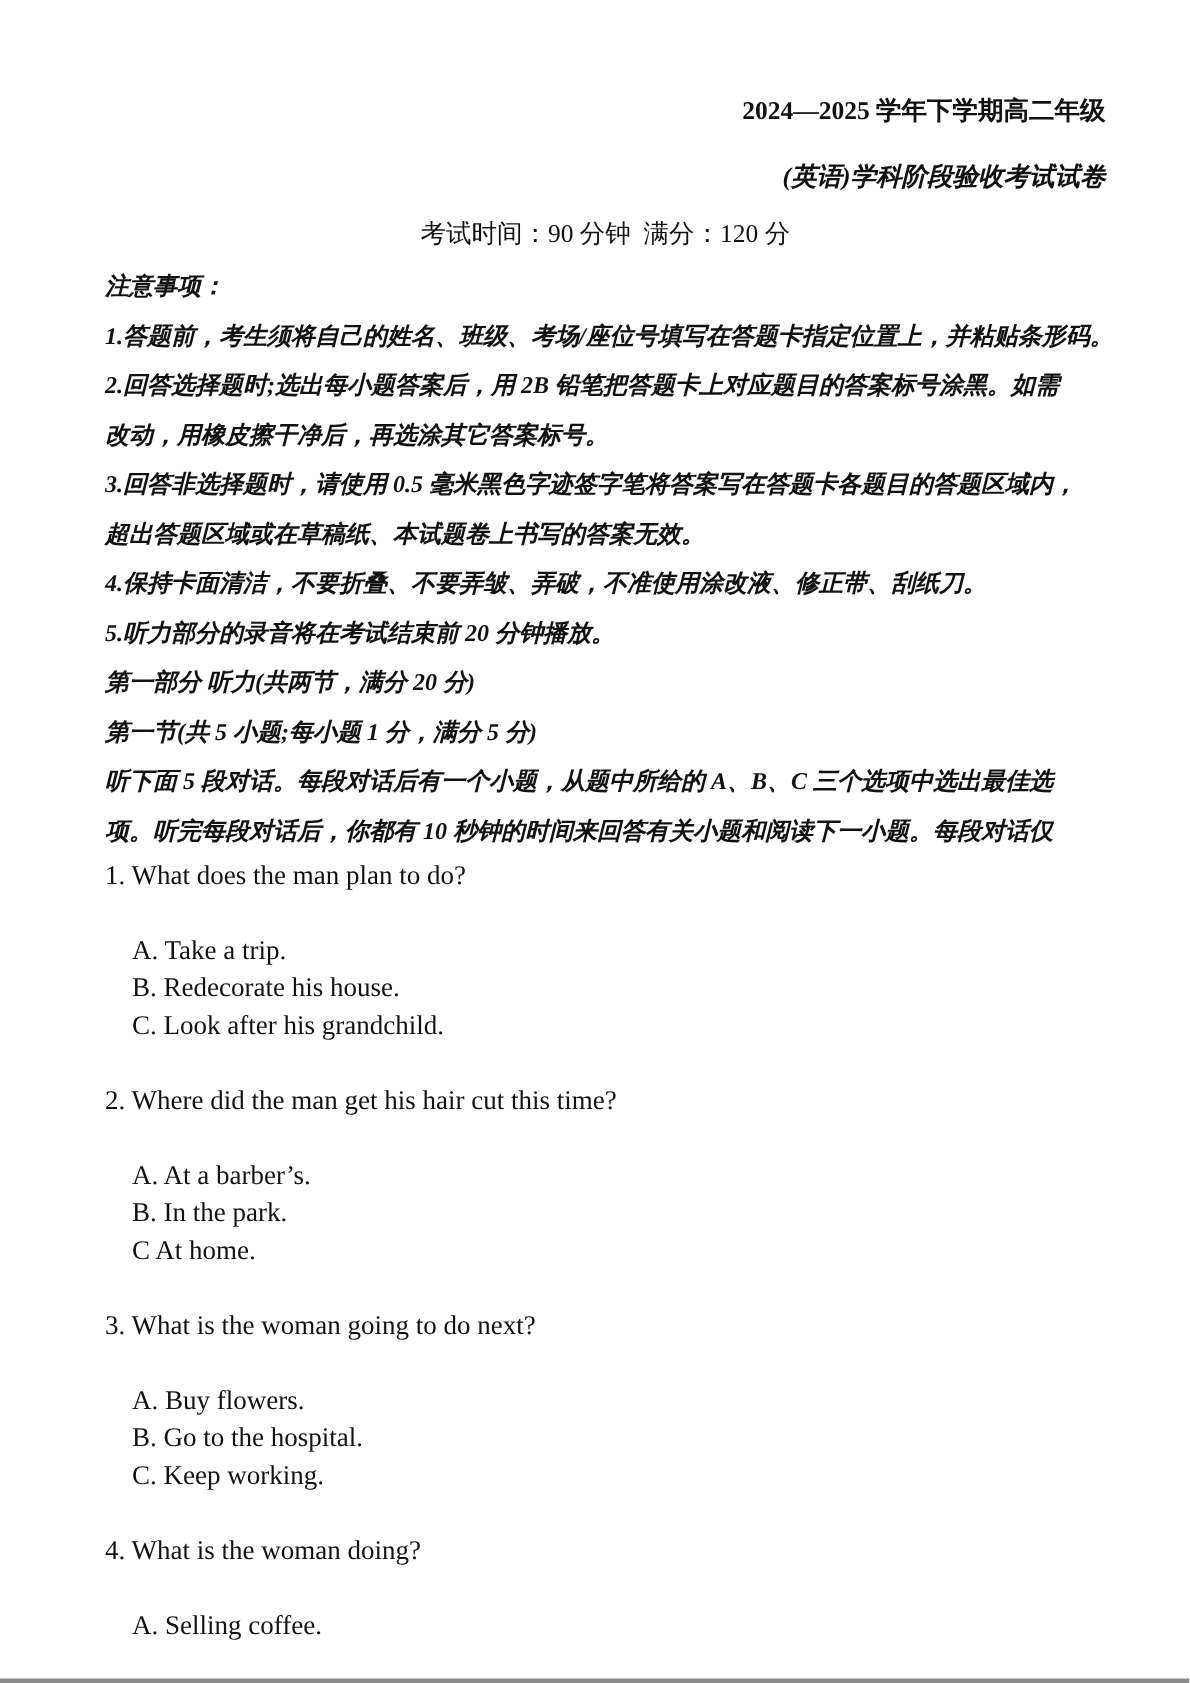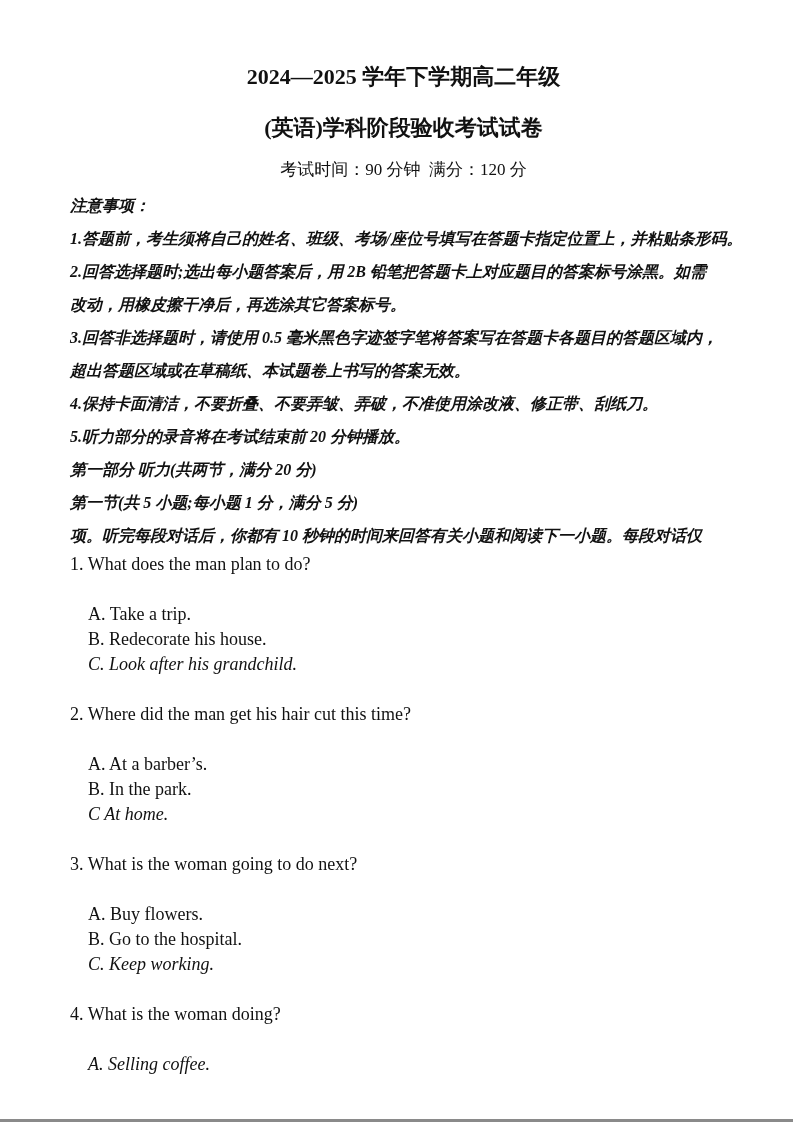--- a/index.html
+++ b/index.html
@@ -9,27 +9,27 @@
     background: #ffffff;
     color: #111111;
     font-family: "Liberation Serif", "DejaVu Serif", serif;
     position: relative;
     overflow: hidden;
   }
   .doc {
     padding: 62px 56px 0 70px;
   }
   .title1, .title2 {
-    text-align: center;
-    font-size: 22px;
+    text-align: right;
+    font-size: 17px;
     font-weight: bold;
     white-space: pre;
   }
   .title1 { margin-bottom: 21px; }
-  .title2 { margin-bottom: 15px; }
+  .title2 { margin-bottom: 15px; font-style: italic; }
   .title3 {
     text-align: center;
     font-size: 17px;
     font-weight: normal;
     white-space: pre;
     margin-bottom: 8px;
   }
   .zh-line {
     font-size: 16px;
     font-weight: bold;
@@ -40,21 +40,21 @@
   .en-line {
     font-size: 18px;
     font-weight: normal;
     line-height: 25px;
     white-space: pre;
   }
   .opt-row .opt {
     display: inline-block;
     margin-right: 34px;
   }
-  .opt-row .opt:last-child { margin-right: 0; font-style: italic; }
+  .opt-row .opt:last-child { margin-right: 0; }
   .page-bottom-edge {
     position: absolute;
     left: 0;
     bottom: 0;
     width: 100%;
     height: 3px;
     background: #8a8a8a;
   }
 </style>
 </head>
@@ -70,20 +70,21 @@
   <div class="zh-line">1.答题前，考生须将自己的姓名、班级、考场/座位号填写在答题卡指定位置上，并粘贴条形码。</div>
   <div class="zh-line">2.回答选择题时;选出每小题答案后，用 2B 铅笔把答题卡上对应题目的答案标号涂黑。如需</div>
   <div class="zh-line">改动，用橡皮擦干净后，再选涂其它答案标号。</div>
   <div class="zh-line">3.回答非选择题时，请使用 0.5 毫米黑色字迹签字笔将答案写在答题卡各题目的答题区域内，</div>
   <div class="zh-line">超出答题区域或在草稿纸、本试题卷上书写的答案无效。</div>
   <div class="zh-line">4.保持卡面清洁，不要折叠、不要弄皱、弄破，不准使用涂改液、修正带、刮纸刀。</div>
   <div class="zh-line">5.听力部分的录音将在考试结束前 20 分钟播放。</div>
 
   <div class="zh-line">第一部分 听力(共两节，满分 20 分)</div>
   <div class="zh-line">第一节(共 5 小题;每小题 1 分，满分 5 分)</div>
+  <div class="zh-line">听下面 5 段对话。每段对话后有一个小题，从题中所给的 A、B、C 三个选项中选出最佳选</div>
   <div class="zh-line">项。听完每段对话后，你都有 10 秒钟的时间来回答有关小题和阅读下一小题。每段对话仅</div>
 
   <div class="en-line">1. What does the man plan to do?</div>
   <div class="en-line opt-row">
     <span class="opt">A. Take a trip.</span>
     <span class="opt">B. Redecorate his house.</span>
     <span class="opt">C. Look after his grandchild.</span>
   </div>
 
   <div class="en-line">2. Where did the man get his hair cut this time?</div>

